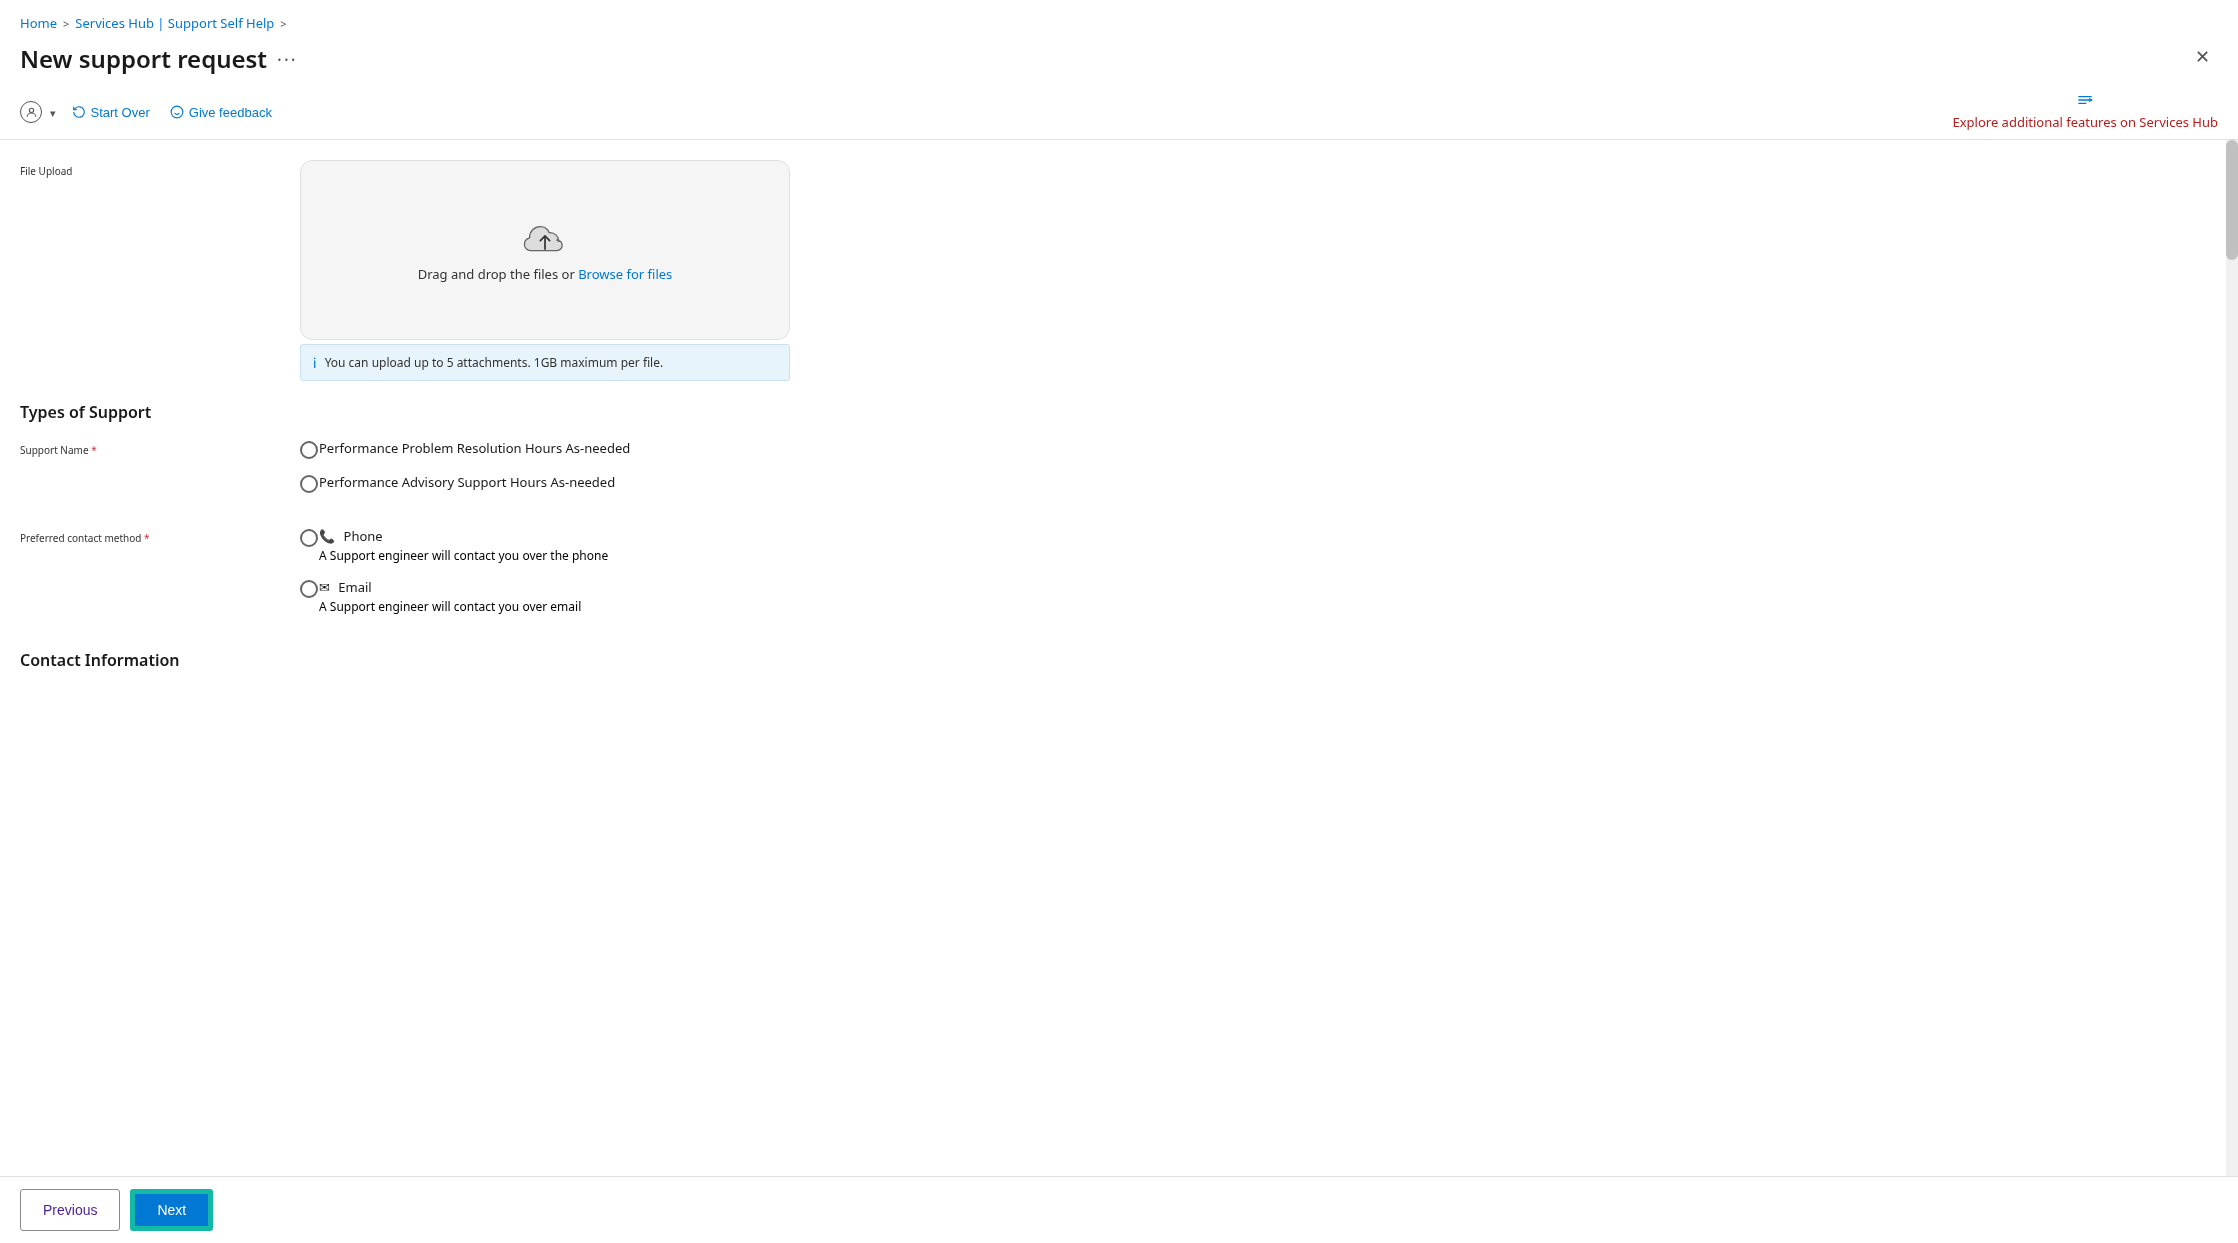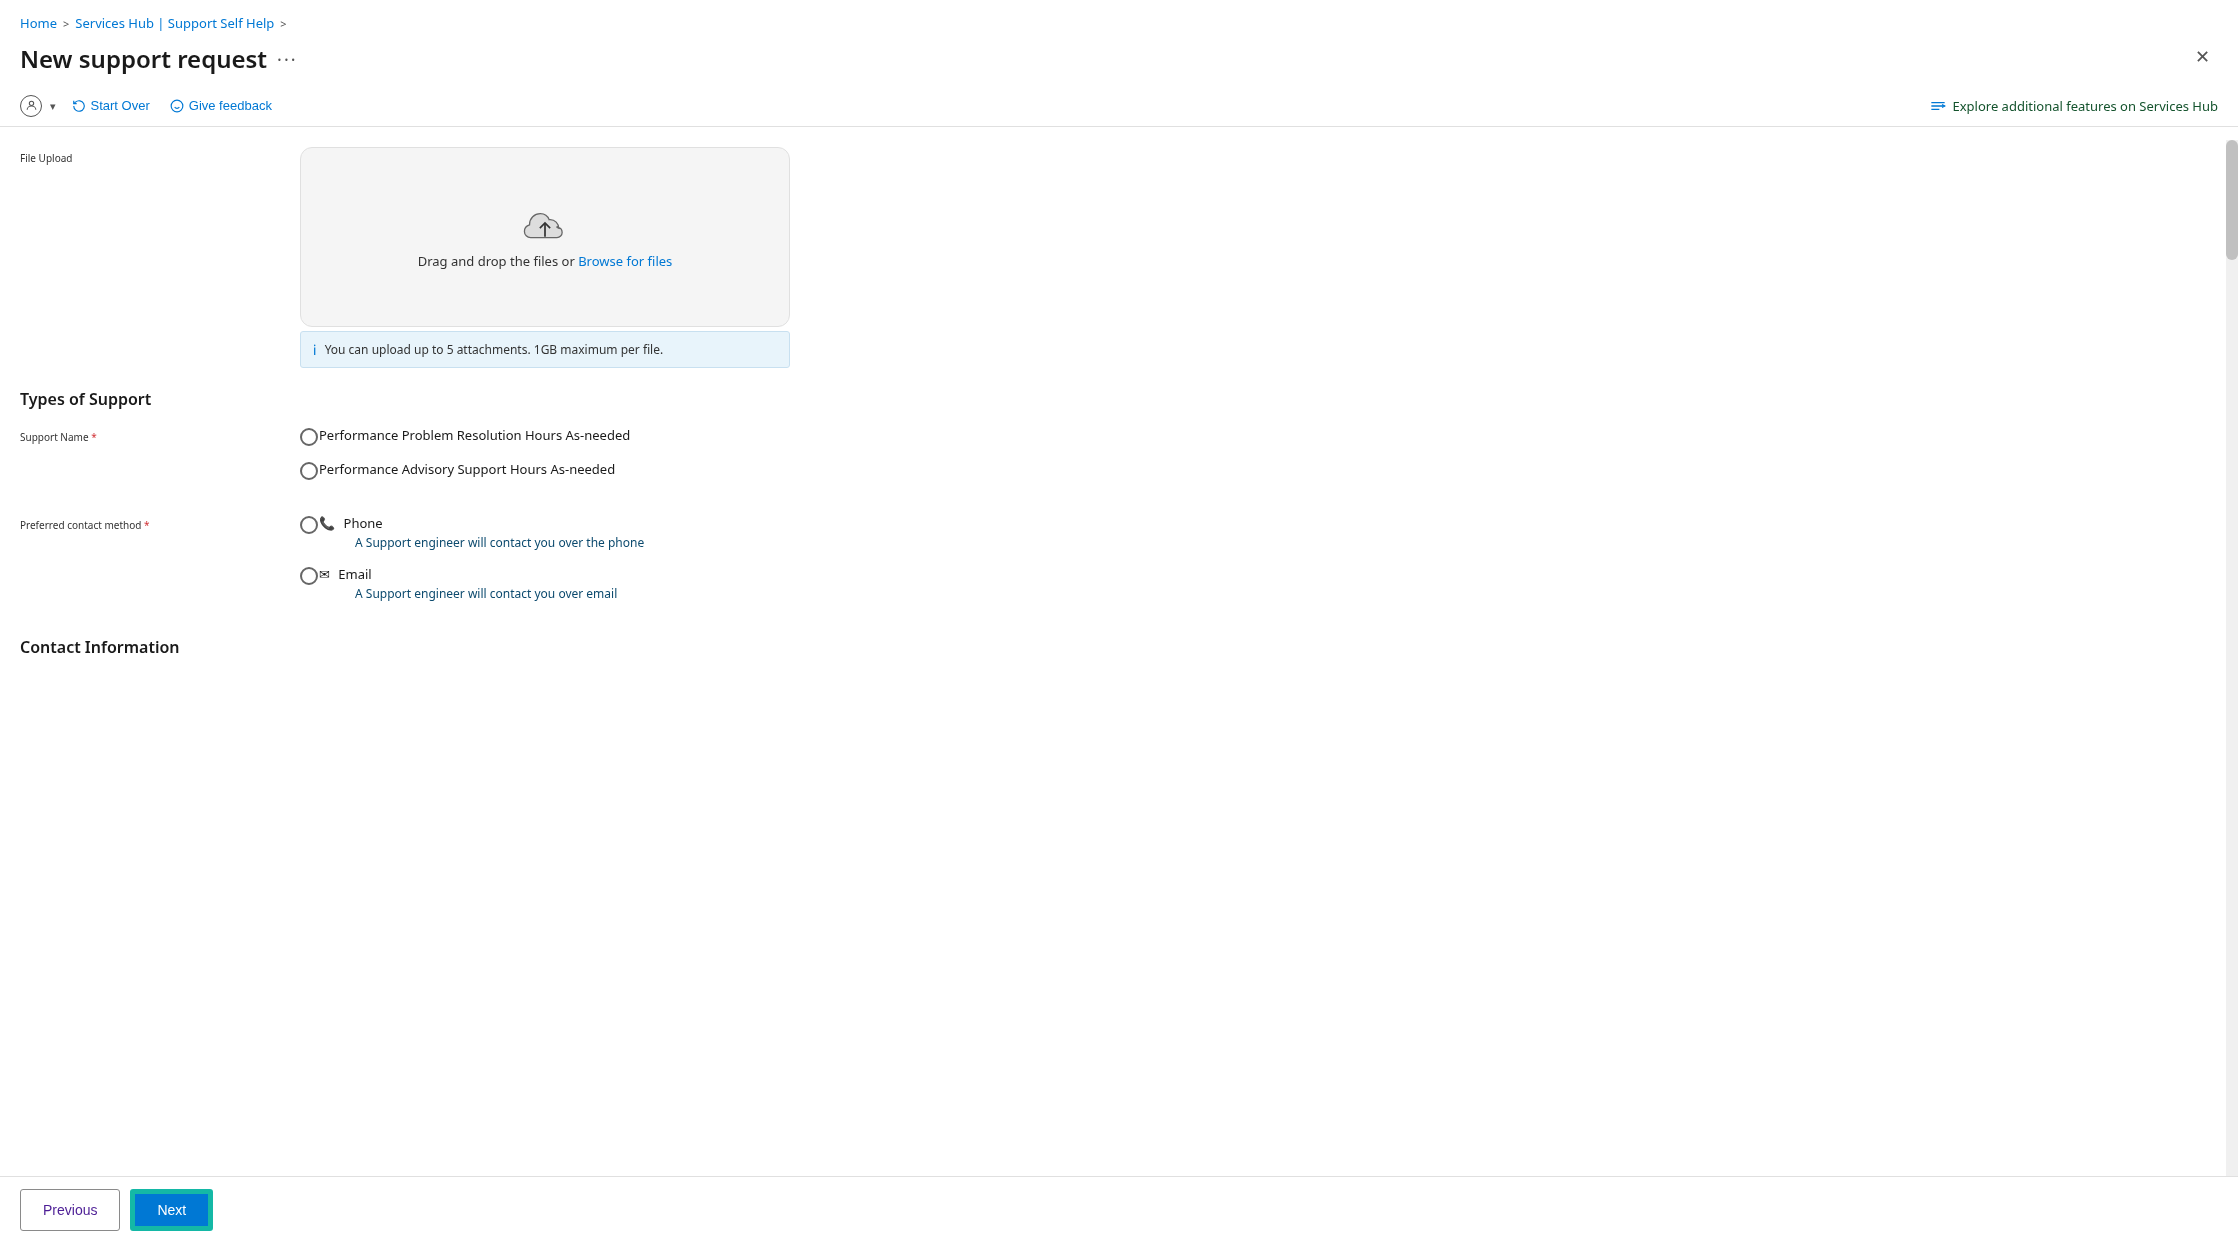--- a/index.html
+++ b/index.html
@@ -92,23 +92,24 @@
     .toolbar-dropdown {
       color: #555;
       font-size: 11px;
       cursor: pointer;
       padding: 5px 4px;
     }
     .toolbar-right {
       display: flex;
       align-items: center;
       gap: 6px;
-      color: #14532d;
+      color: #b91c1c;
       cursor: pointer;
       font-size: 13px;
+      flex-direction: column;
     }
 
     
     .main-content {
       padding: 20px 20px 60px 20px;
       overflow-y: auto;
       height: calc(100vh - 155px);
       position: relative;
     }
 
@@ -219,23 +220,22 @@
       display: flex;
       align-items: center;
       justify-content: center;
     }
     .radio-label {
       font-size: 13px;
       color: #1a1a1a;
     }
     .radio-sublabel {
       font-size: 12px;
-      color: #0c4a6e;
+      color: #000000;
       margin-top: 2px;
-      margin-left: 36px;
     }
 
     
     .first-name-toggle {
       display: inline-block;
       width: 50px;
       height: 24px;
       background: #c0c0c0;
       border-radius: 12px;
       position: relative;

